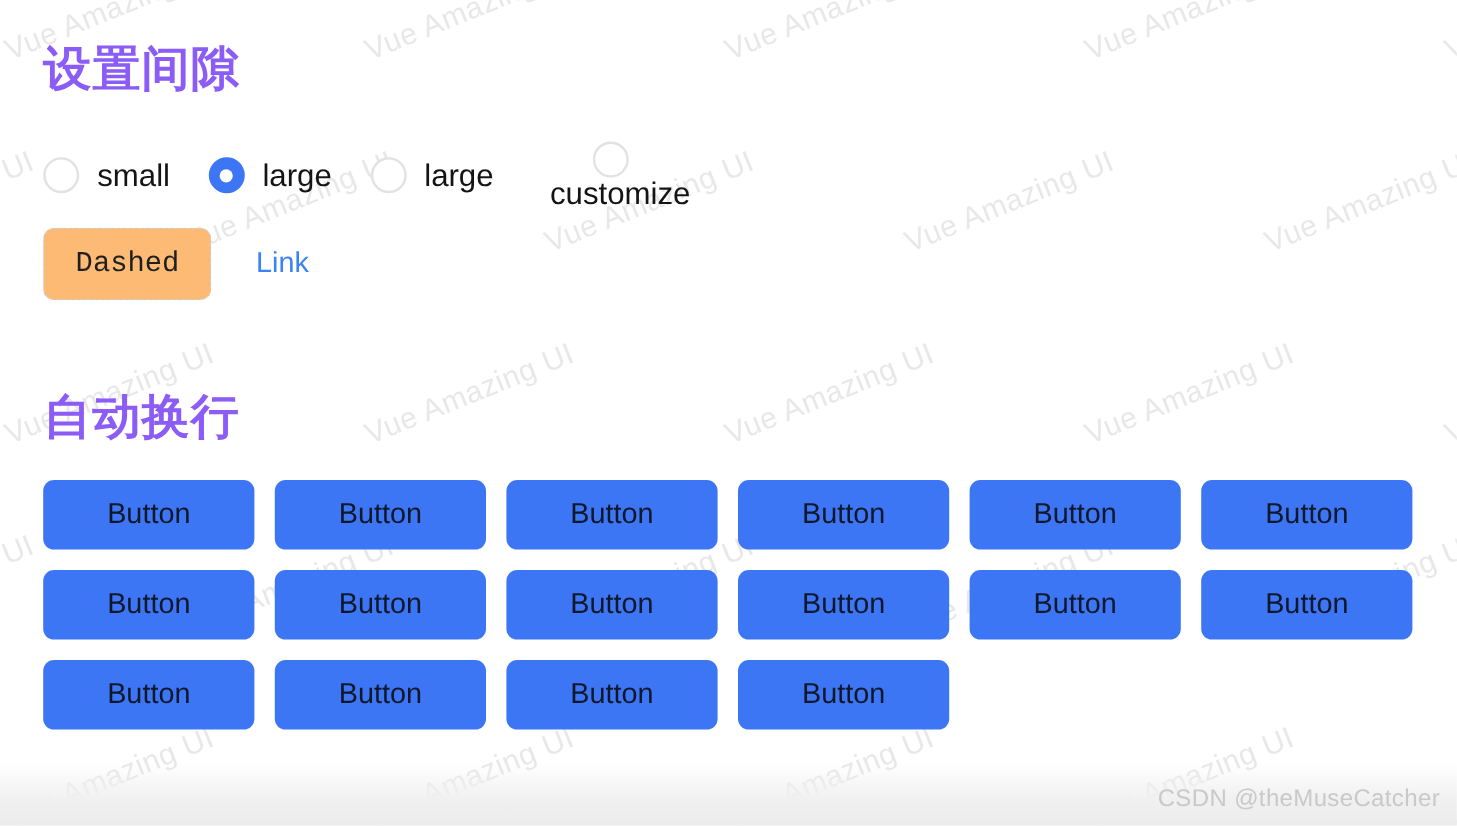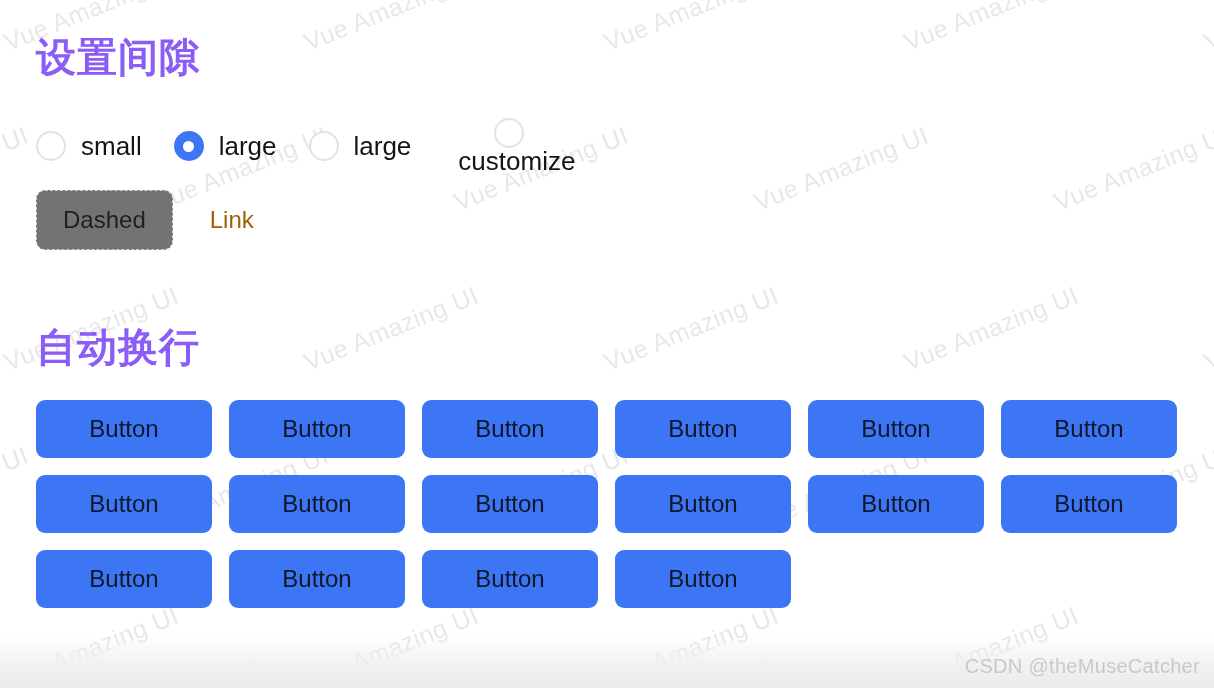--- a/index.html
+++ b/index.html
@@ -123,26 +123,27 @@
   .btn-primary {
     background: #3d76f5;
     color: #ffffff;
   }
   .btn-default {
     background: #ffffff;
     color: #1f1f1f;
     border: 1px solid #dcdcdc;
   }
   .btn-dashed {
-    background: #737373;
+    background: #fdba74;
     color: #1f1f1f;
     border: 1px dashed #cfcfcf;
+    font-family: Liberation Mono, monospace;
   }
   .btn-link {
-    color: #a16207;
+    color: #3b82f6;
     background: transparent;
     padding: 0 4px;
     margin-right: 0;
   }
 
   
   #wrap-grid {
     position: absolute;
     left: 36px;
     top: 400px;

